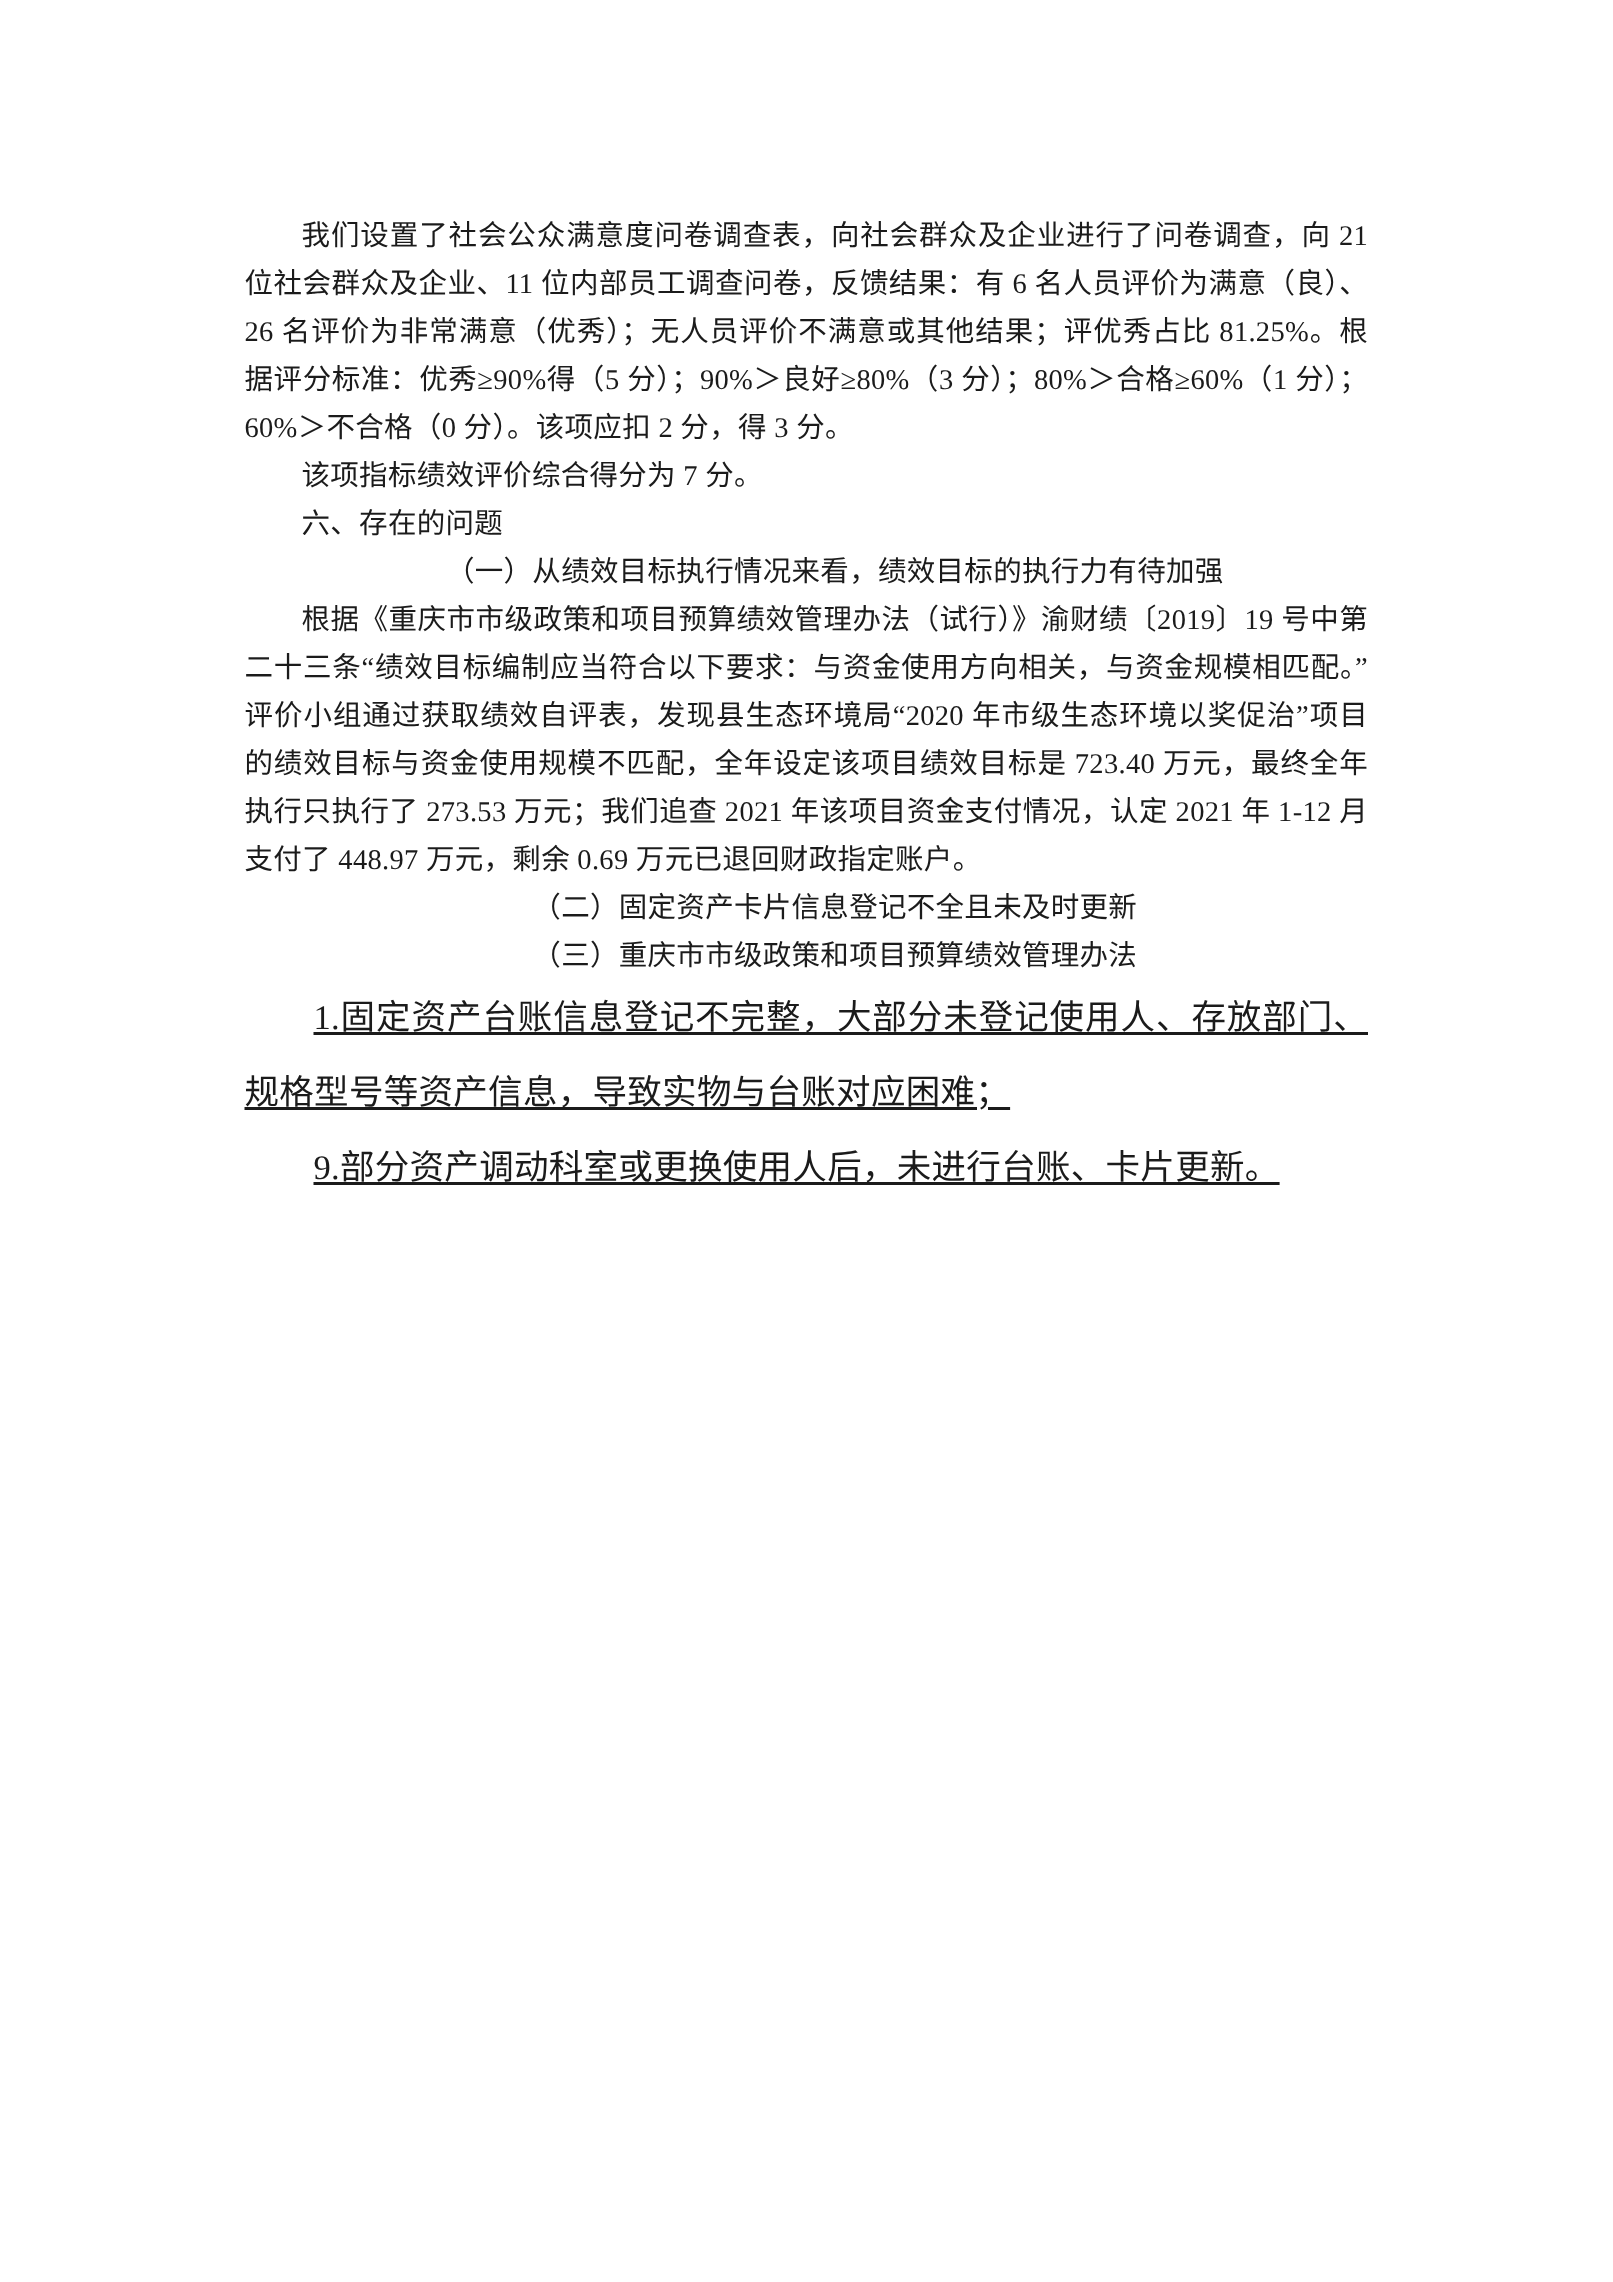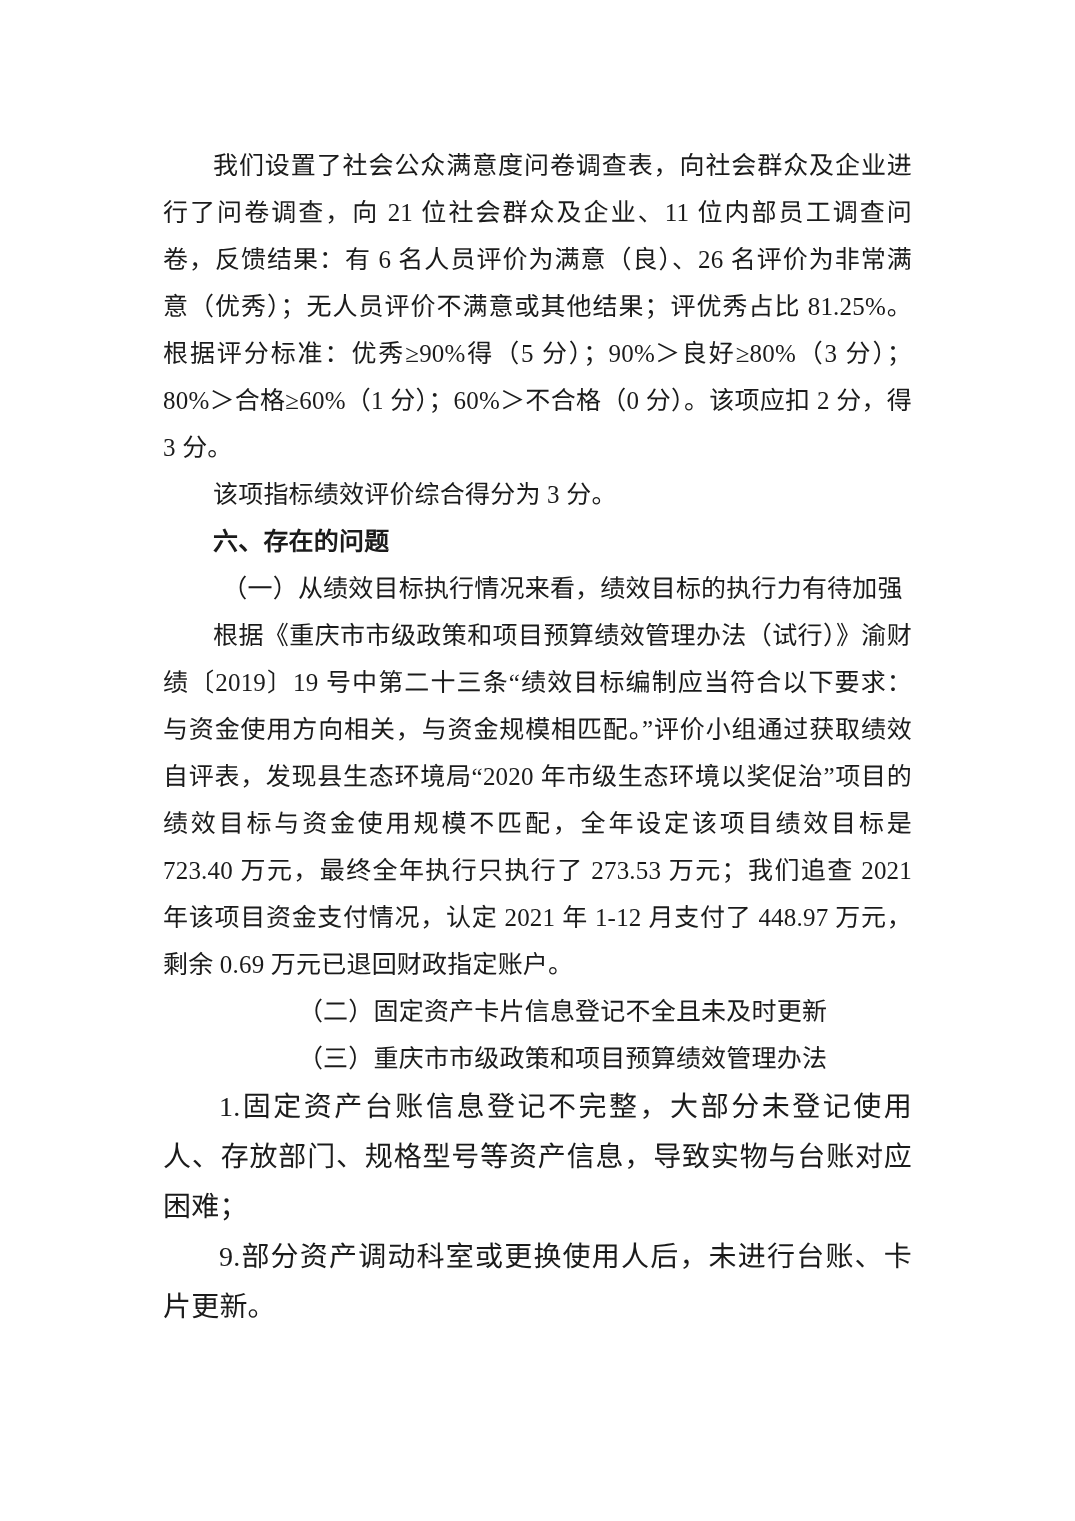--- a/index.html
+++ b/index.html
@@ -18,45 +18,46 @@
     box-sizing: border-box;
     width: 1075px;
     height: 1521px;
     padding: 142px 163px 80px 163px;
     background: #ffffff;
     overflow: hidden;
   }
   p {
     margin: 0;
     padding: 0;
-    font-size: 25px;
-    line-height: 47px;
+    font-size: 19px;
+    line-height: 32px;
     text-align: justify;
     text-indent: 2em;
     letter-spacing: 0.2px;
     word-break: break-word;
   }
   p.heading {
-    font-weight: bold;
+    font-weight: normal;
     text-align: left;
   }
   p.subheading {
     text-align: center;
   }
   p.body-large {
-    font-size: 28px;
+    font-size: 23px;
     line-height: 50px;
+    text-decoration: underline;
   }
 </style>
 </head>
 <body>
 
 <div class="page">
   <p class="body">我们设置了社会公众满意度问卷调查表，向社会群众及企业进行了问卷调查，向 21 位社会群众及企业、11 位内部员工调查问卷，反馈结果：有 6 名人员评价为满意（良）、26 名评价为非常满意（优秀）；无人员评价不满意或其他结果；评优秀占比 81.25%。根据评分标准：优秀≥90%得（5 分）；90%＞良好≥80%（3 分）；80%＞合格≥60%（1 分）；60%＞不合格（0 分）。该项应扣 2 分，得 3 分。</p>
-  <p class="body">该项指标绩效评价综合得分为 3 分。</p>
+  <p class="body">该项指标绩效评价综合得分为 7 分。</p>
   <p class="heading">六、存在的问题</p>
   <p class="subheading">（一）从绩效目标执行情况来看，绩效目标的执行力有待加强</p>
   <p class="body">根据《重庆市市级政策和项目预算绩效管理办法（试行）》渝财绩〔2019〕19 号中第二十三条“绩效目标编制应当符合以下要求：与资金使用方向相关，与资金规模相匹配。”评价小组通过获取绩效自评表，发现县生态环境局“2020 年市级生态环境以奖促治”项目的绩效目标与资金使用规模不匹配，全年设定该项目绩效目标是 723.40 万元，最终全年执行只执行了 273.53 万元；我们追查 2021 年该项目资金支付情况，认定 2021 年 1-12 月支付了 448.97 万元，剩余 0.69 万元已退回财政指定账户。</p>
   <p class="subheading">（二）固定资产卡片信息登记不全且未及时更新</p>
   <p class="subheading">（三）重庆市市级政策和项目预算绩效管理办法</p>
   <p class="body-large">1.固定资产台账信息登记不完整，大部分未登记使用人、存放部门、规格型号等资产信息，导致实物与台账对应困难；</p>
   <p class="body-large">9.部分资产调动科室或更换使用人后，未进行台账、卡片更新。</p>
 </div>
 
 </body></html>

